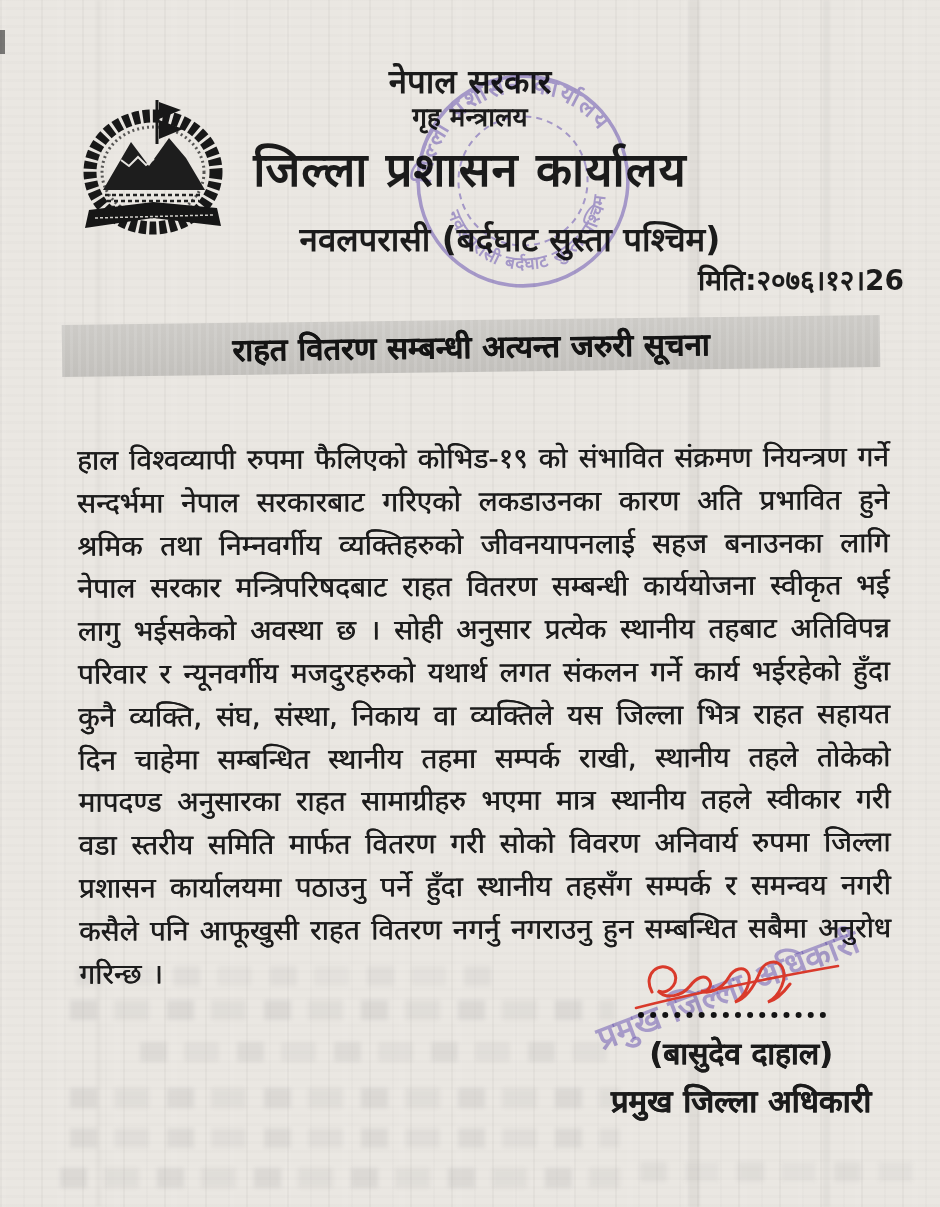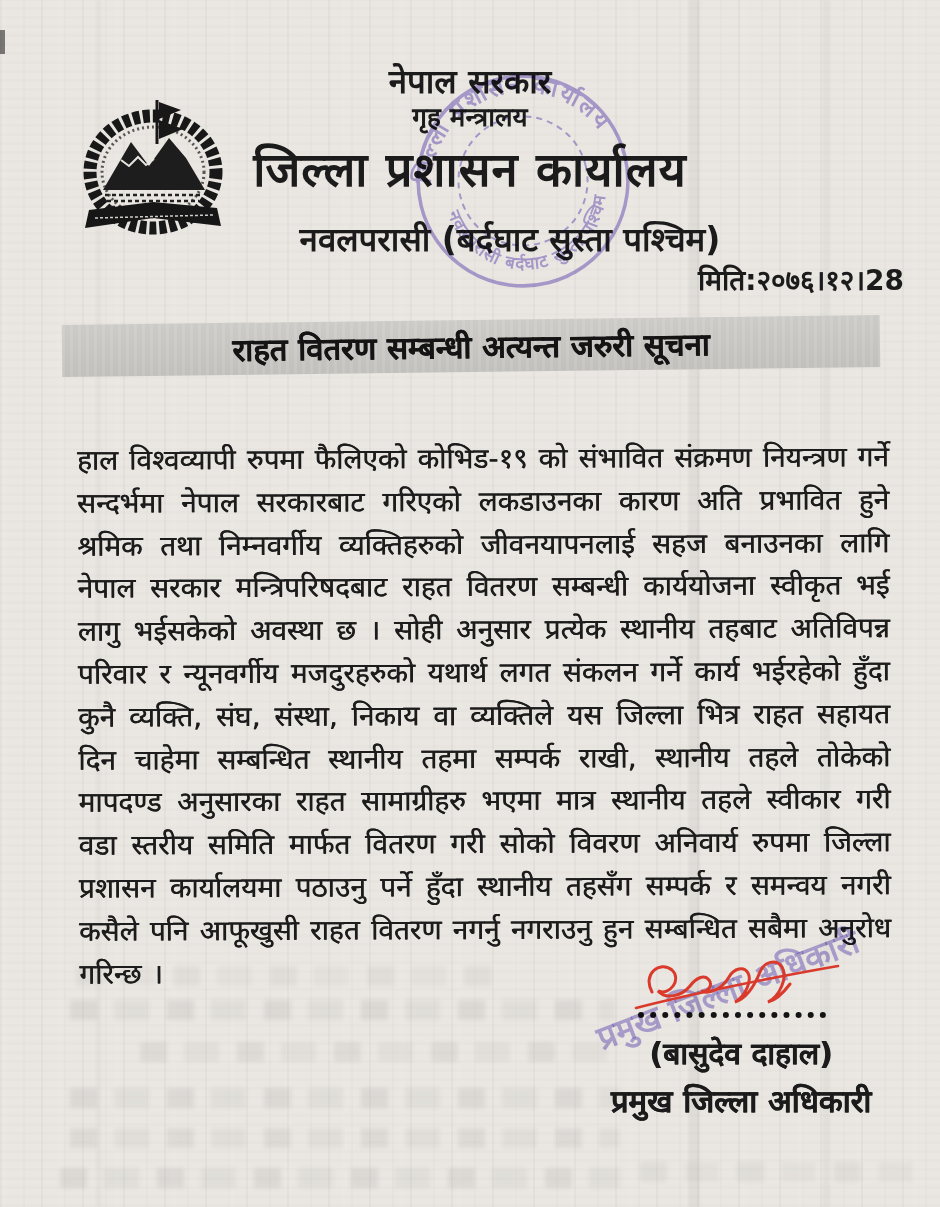--- a/index.html
+++ b/index.html
@@ -95,21 +95,21 @@
   <path d="M48,62 l8,6 9,-9 8,8 8,-6" fill="none" stroke="#e8e6e2" stroke-width="2"></path>
   <path d="M32,97 L128,97 M34,103 L126,103 M38,109 L122,109" stroke="#222" stroke-width="2.5" stroke-dasharray="4 3" fill="none"></path>
   <path d="M16,112 L80,104 L144,110 L148,128 L80,120 L12,130 Z" fill="#161616"></path>
   <path d="M22,120 L140,117" stroke="#cfcdc9" stroke-width="1.5" stroke-dasharray="3 2" fill="none"></path>
 </svg>
 
 <div class="hdr govt">नेपाल सरकार</div>
 <div class="hdr ministry">गृह मन्त्रालय</div>
 <div class="hdr office">जिल्ला प्रशासन कार्यालय</div>
 <div class="hdr location">नवलपरासी (बर्दघाट सुस्ता पश्चिम)</div>
-<div class="dateline">मिति:२०७६।१२।28</div>
+<div class="dateline">मिति:२०७६।१२।26</div>
 
 <svg class="stamp-top" viewBox="0 0 240 240">
   <defs>
     <path id="arcTop" d="M28,124 A92,92 0 0 1 212,124" fill="none"></path>
     <path id="arcBot" d="M40,128 A80,80 0 0 0 200,128" fill="none"></path>
   </defs>
   <circle cx="120" cy="120" r="104" fill="none" stroke="#6e58c8" stroke-width="3.5"></circle>
   <circle cx="120" cy="120" r="64" fill="none" stroke="#6e58c8" stroke-width="2" stroke-dasharray="6 5"></circle>
   <text fill="#6e58c8" font-size="23" font-weight="bold" letter-spacing="2">
     <textPath href="#arcTop" startOffset="8%">जिल्ला प्रशासन कार्यालय</textPath>

